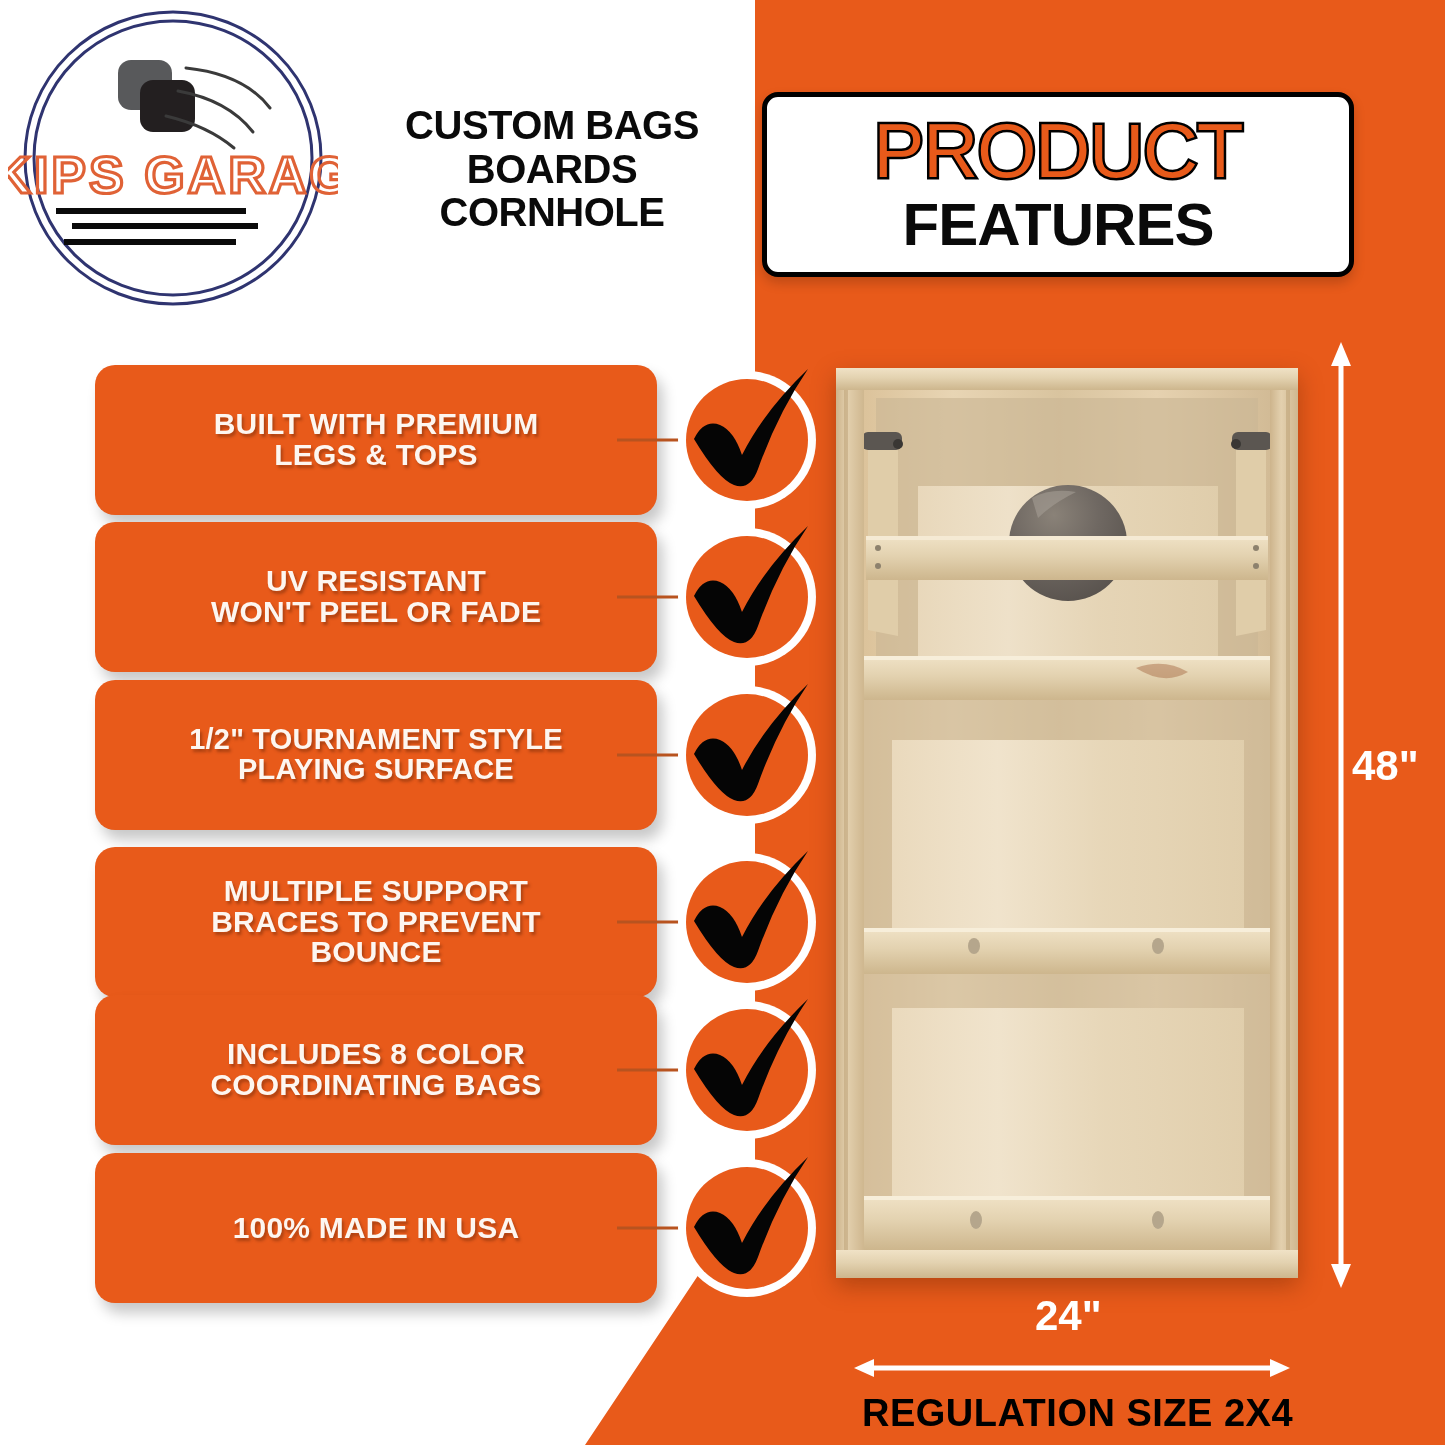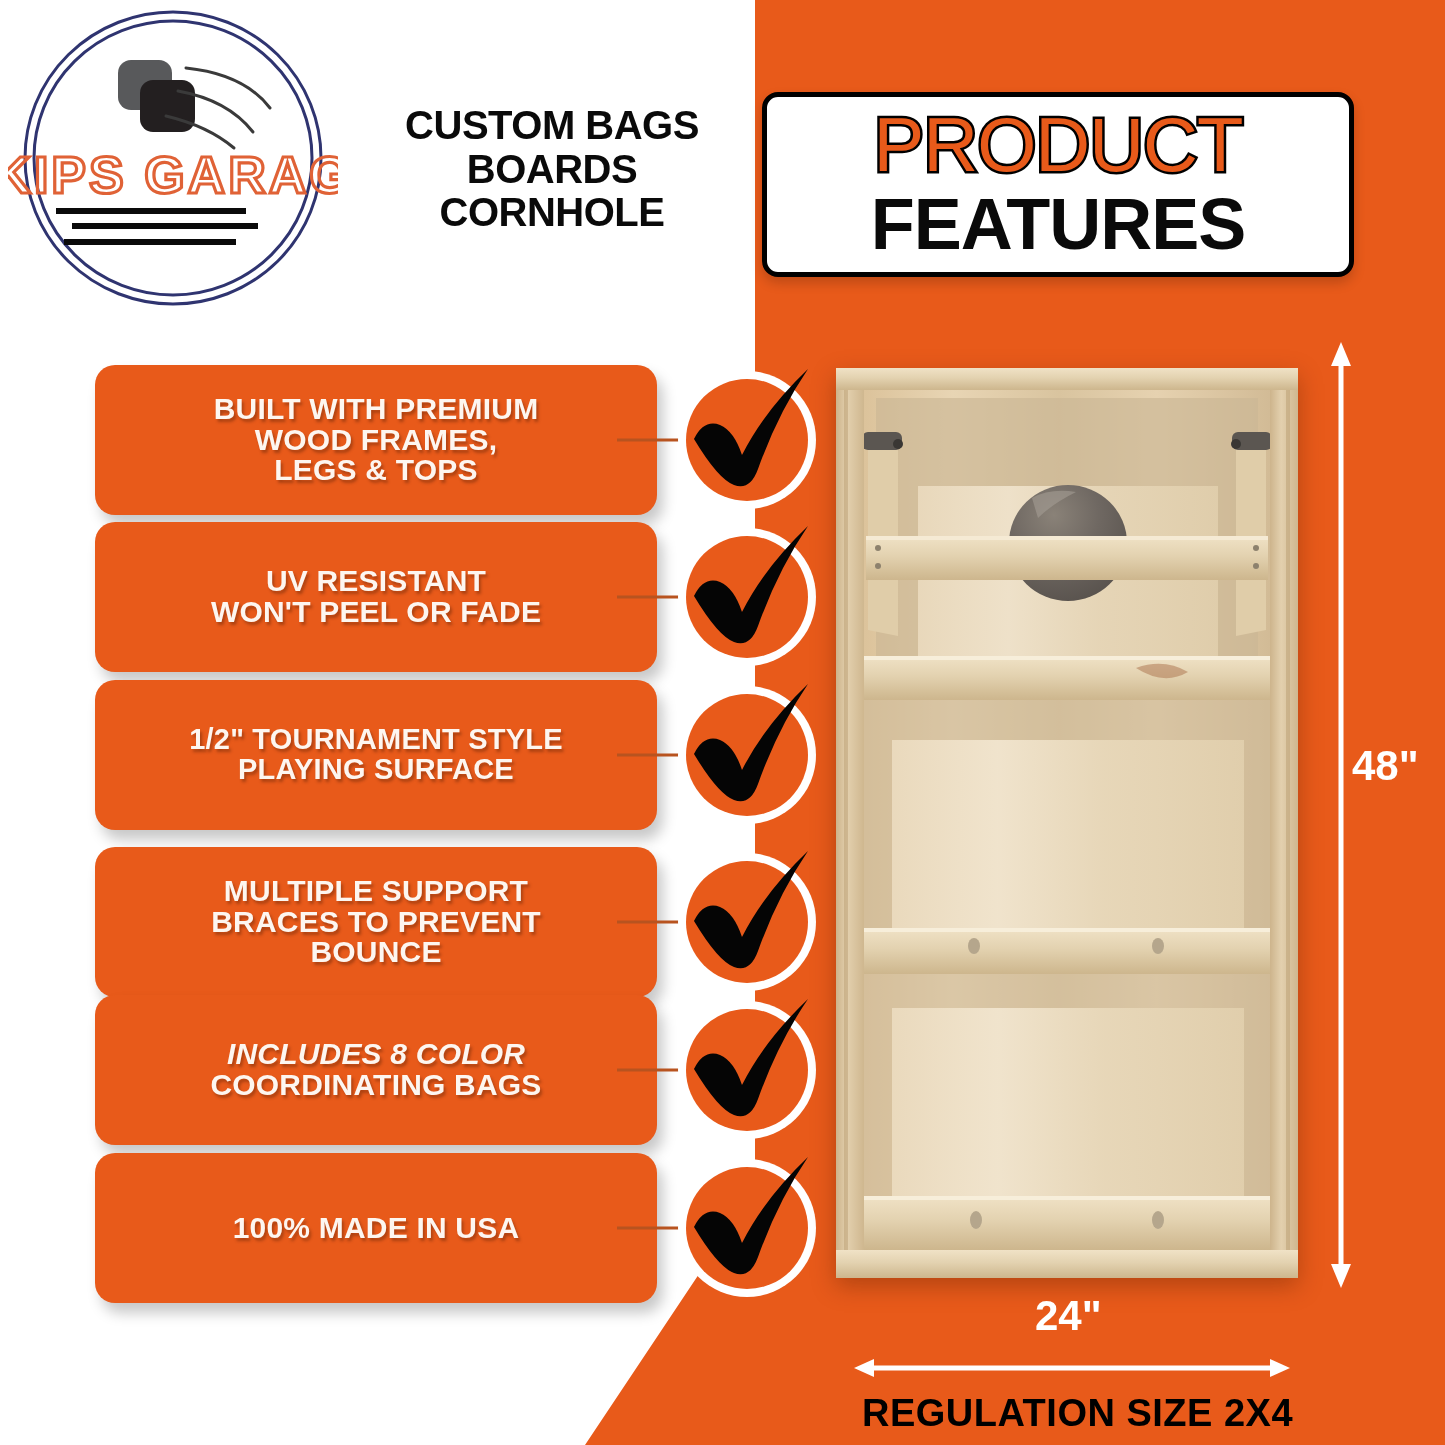--- a/index.html
+++ b/index.html
@@ -49,21 +49,21 @@
     box-shadow:0 6px 12px rgba(0,0,0,0.18);
   }
   #banner-product{
     font-size:76px; font-weight:normal; line-height:0.92;
     letter-spacing:-1px;
     color:#e85a1a;
     -webkit-text-stroke:5px #000;
     paint-order: stroke fill;
   }
   #banner-features{
-    font-size:72px; font-weight:bold; line-height:0.95;
+    font-size:60px; font-weight:bold; line-height:0.95;
     letter-spacing:-1px;
     color:#0a0a0a;
     margin-top:10px;
   }
 
   
   .feature-row{
     position:absolute; left:0; width:830px; height:150px; z-index:4;
   }
   .feature-pill{
@@ -166,21 +166,20 @@
 <div id="features-banner">
   <div id="banner-product">PRODUCT</div>
   <div id="banner-features">FEATURES</div>
 </div>
 
 <div id="feature-list">
     <div class="feature-row" style="top: 365px;">
       <div class="feature-pill">
         <div class="feature-text">
           <span style="display: block;">BUILT WITH PREMIUM</span>
-          <span style="display: block;">WOOD FRAMES,</span>
           <span style="display: block;">LEGS &amp; TOPS</span>
         </div>
       </div>
       <div class="feature-connector"></div>
       <div class="check-badge">
 <svg viewBox="0 0 150 150" xmlns="http://www.w3.org/2000/svg">
   <circle cx="75" cy="75" r="69" fill="#ffffff"></circle>
   <circle cx="75" cy="75" r="61" fill="#e85a1a"></circle>
   <path d="M22 74 q10 -20 26 -14 q14 6 22 30 q22 -44 66 -86 q-30 44 -50 100 q-8 22 -24 16 q-16 -6 -40 -46 z" fill="#050505"></path>
 </svg>
@@ -231,21 +230,21 @@
 <svg viewBox="0 0 150 150" xmlns="http://www.w3.org/2000/svg">
   <circle cx="75" cy="75" r="69" fill="#ffffff"></circle>
   <circle cx="75" cy="75" r="61" fill="#e85a1a"></circle>
   <path d="M22 74 q10 -20 26 -14 q14 6 22 30 q22 -44 66 -86 q-30 44 -50 100 q-8 22 -24 16 q-16 -6 -40 -46 z" fill="#050505"></path>
 </svg>
       </div>
     </div>
     <div class="feature-row" style="top: 995px;">
       <div class="feature-pill">
         <div class="feature-text">
-          <span style="display: block; font-style: italic;">INCLUDES 8 COLOR</span>
+          <span style="display: block;">INCLUDES 8 COLOR</span>
           <span style="display: block;">COORDINATING BAGS</span>
         </div>
       </div>
       <div class="feature-connector"></div>
       <div class="check-badge">
 <svg viewBox="0 0 150 150" xmlns="http://www.w3.org/2000/svg">
   <circle cx="75" cy="75" r="69" fill="#ffffff"></circle>
   <circle cx="75" cy="75" r="61" fill="#e85a1a"></circle>
   <path d="M22 74 q10 -20 26 -14 q14 6 22 30 q22 -44 66 -86 q-30 44 -50 100 q-8 22 -24 16 q-16 -6 -40 -46 z" fill="#050505"></path>
 </svg>

